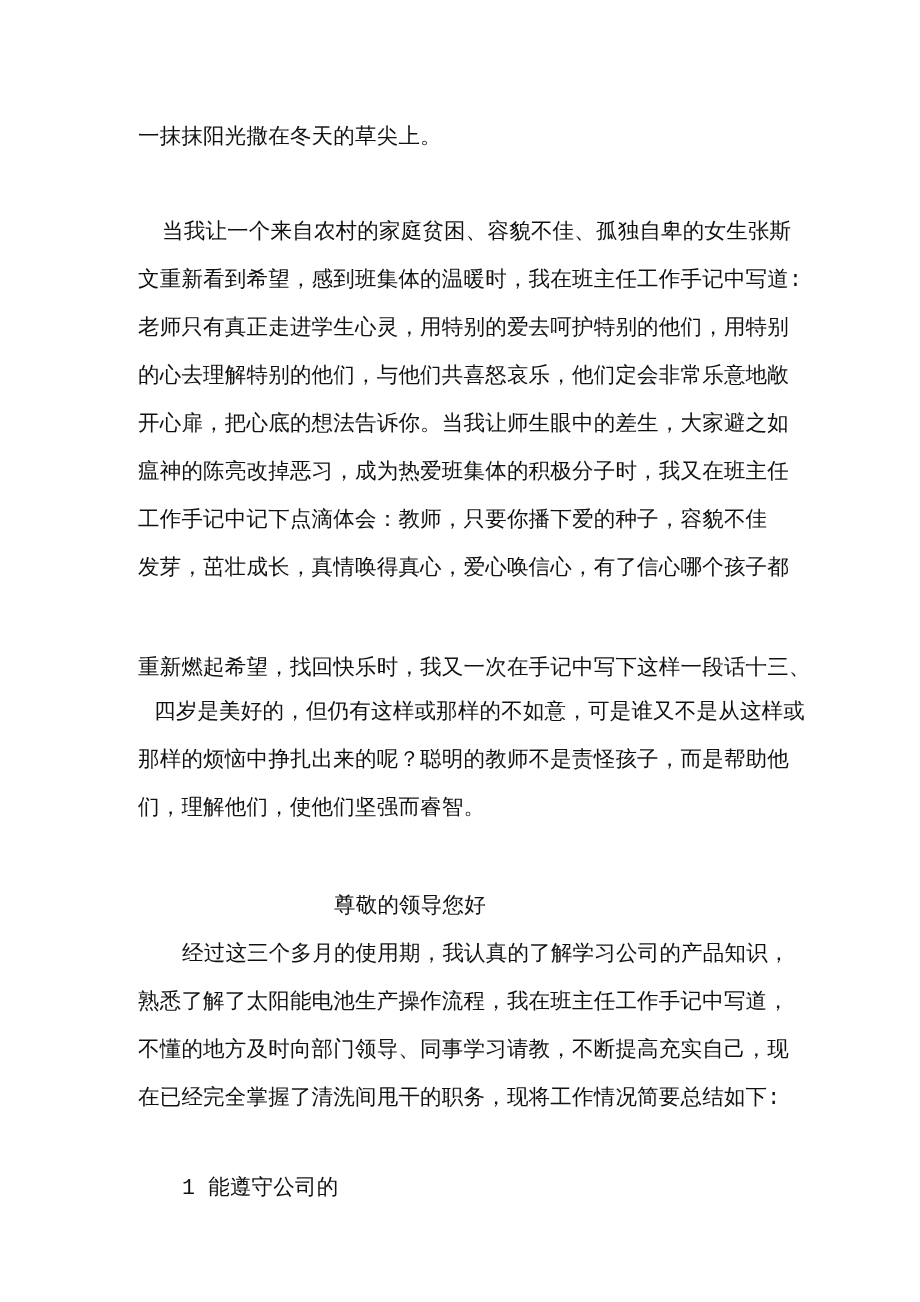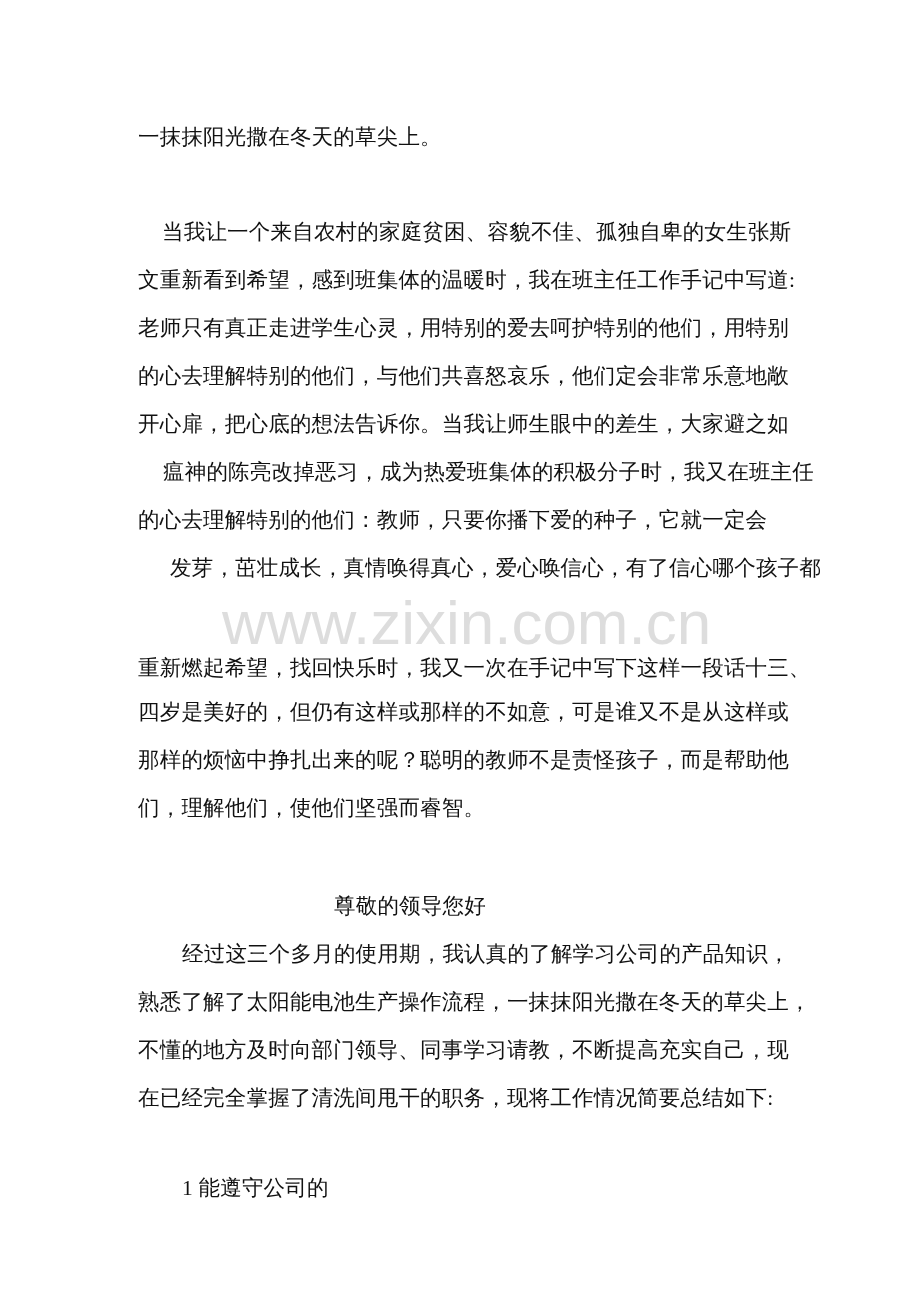--- a/index.html
+++ b/index.html
@@ -2,21 +2,21 @@
 <html><head>
   <meta charset="utf-8">
   <style>
     html, body { margin: 0; padding: 0; background: #ffffff; }
     body { width: 920px; height: 1302px; position: relative; overflow: hidden; }
     .page { position: absolute; left: 0; top: 0; width: 920px; height: 1302px; background: #ffffff; }
     .line {
       position: absolute;
       left: 138px;
       width: 650px;
-      font-family: Liberation Serif, serif;
+      font-family: Liberation Mono, monospace;
       font-size: 21.5px;
       line-height: 28px;
       color: #111111;
       white-space: nowrap;
       letter-spacing: 0.2px;
     }
     .mono { font-family: "Liberation Mono", "DejaVu Sans Mono", monospace; font-size: 20px; }
     .watermark {
       position: absolute;
       left: 222px;
@@ -34,29 +34,28 @@
 <body>
 
 <div class="page">
 
   <div class="line" style="top:123px;">一抹抹阳光撒在冬天的草尖上。</div>
   <div class="line" style="top:266px;">文重新看到希望，感到班集体的温暖时，我在班主任工作手记中写道:</div>
   <div class="line" style="top:218px; left:162px;">当我让一个来自农村的家庭贫困、容貌不佳、孤独自卑的女生张斯</div>
   <div class="line" style="top:314px;">老师只有真正走进学生心灵，用特别的爱去呵护特别的他们，用特别</div>
   <div class="line" style="top:362px;">的心去理解特别的他们，与他们共喜怒哀乐，他们定会非常乐意地敞</div>
   <div class="line" style="top:410px;">开心扉，把心底的想法告诉你。当我让师生眼中的差生，大家避之如</div>
-  <div class="line" style="top:458px;margin-left:25px;">瘟神的陈亮改掉恶习，成为热爱班集体的积极分子时，我又在班主任</div>
-  <div class="line" style="top:506px;">的心去理解特别的他们：教师，只要你播下爱的种子，它就一定会</div>
-  <div class="line" style="top:554px;margin-left:32px;">发芽，茁壮成长，真情唤得真心，爱心唤信心，有了信心哪个孩子都</div>
+  <div class="line" style="top:458px;">瘟神的陈亮改掉恶习，成为热爱班集体的积极分子时，我又在班主任</div>
+  <div class="line" style="top:506px;">工作手记中记下点滴体会：教师，只要你播下爱的种子，容貌不佳</div>
+  <div class="line" style="top:554px;">发芽，茁壮成长，真情唤得真心，爱心唤信心，有了信心哪个孩子都</div>
   <div class="line" style="top:654px;text-align:right;">重新燃起希望，找回快乐时，我又一次在手记中写下这样一段话十三、</div>
-  <div class="line" style="top:698px;">四岁是美好的，但仍有这样或那样的不如意，可是谁又不是从这样或</div>
+  <div class="line" style="top:698px;margin-left:16px;">四岁是美好的，但仍有这样或那样的不如意，可是谁又不是从这样或</div>
   <div class="line" style="top:746px;">那样的烦恼中挣扎出来的呢？聪明的教师不是责怪孩子，而是帮助他</div>
   <div class="line" style="top:794px;">们，理解他们，使他们坚强而睿智。</div>
 
   <div class="line" style="top:892px; left:334px;">尊敬的领导您好</div>
   <div class="line" style="top:940px; left:182px;">经过这三个多月的使用期，我认真的了解学习公司的产品知识，</div>
-  <div class="line" style="top:988px;">熟悉了解了太阳能电池生产操作流程，一抹抹阳光撒在冬天的草尖上，</div>
+  <div class="line" style="top:988px;">熟悉了解了太阳能电池生产操作流程，我在班主任工作手记中写道，</div>
   <div class="line" style="top:1036px;">不懂的地方及时向部门领导、同事学习请教，不断提高充实自己，现</div>
   <div class="line" style="top:1084px;">在已经完全掌握了清洗间甩干的职务，现将工作情况简要总结如下:</div>
   <div class="line" style="top:1132px; left:182px;margin-top:42px;">1 能遵守公司的</div>
 
-  <div class="watermark">www.zixin.com.cn</div>
 </div>
 
 </body></html>

